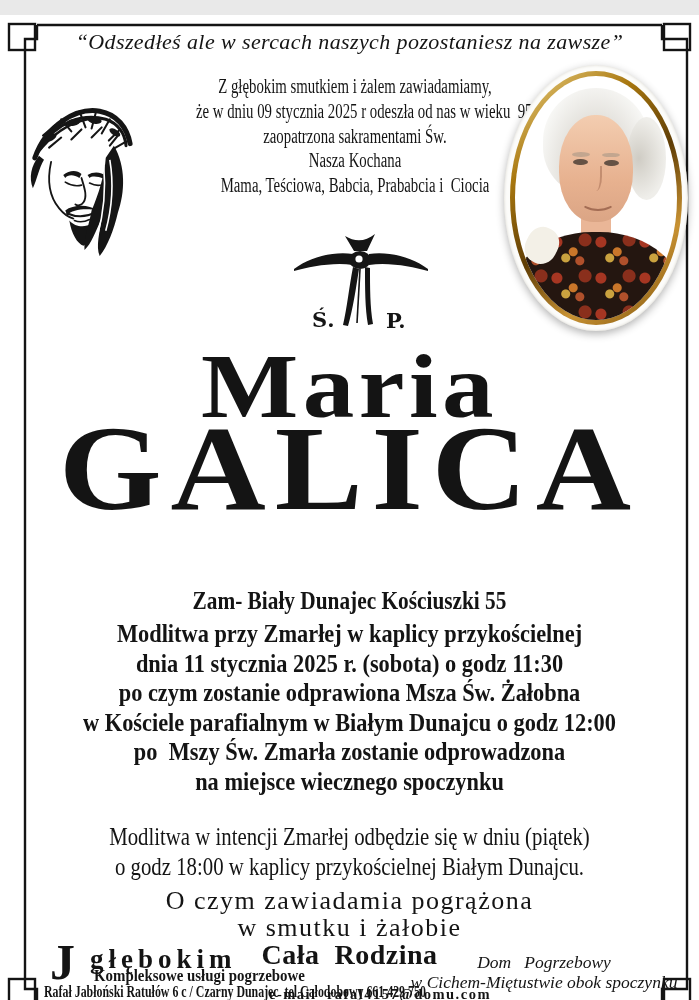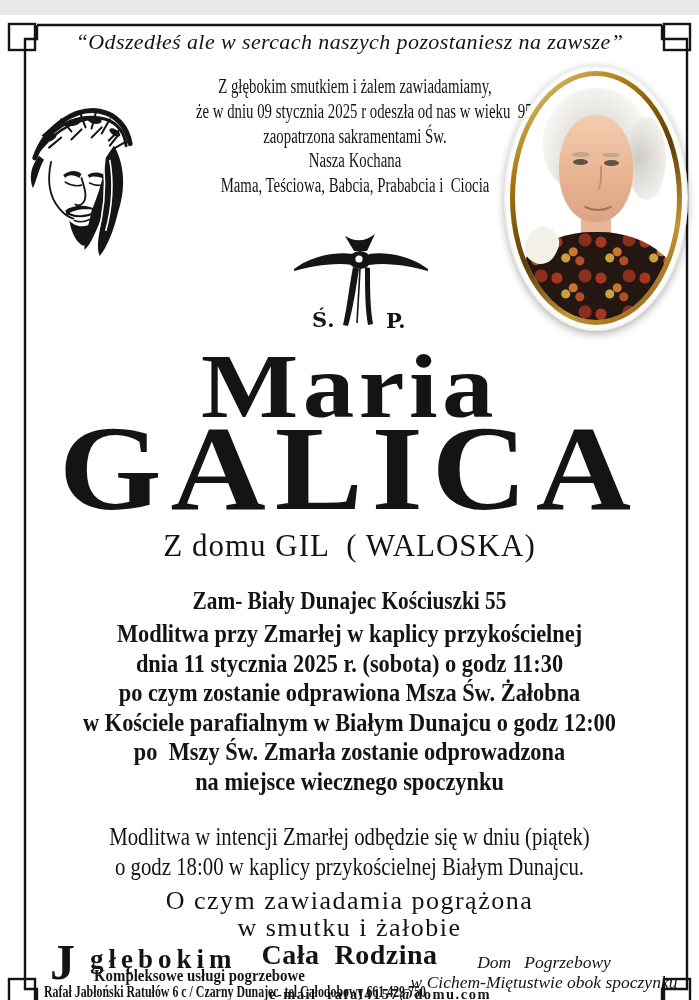--- a/index.html
+++ b/index.html
@@ -166,21 +166,20 @@
       <div class="eye r"></div>
       <div class="nose"></div>
       <div class="smile"></div>
       <div class="sweater"></div>
       <div class="collar"></div>
     </div>
   </div>
 
   <div class="abs ctr name-first">Maria</div>
   <div class="abs ctr name-last">GALICA</div>
-  <div class="abs ctr maiden nw">Z domu GIL  ( WALOSKA)</div>
   <div class="abs ctr address nw">Zam- Biały Dunajec Kościuszki 55</div>
 
   <div class="abs ctr service">
     <div>Modlitwa przy Zmarłej w kaplicy przykościelnej</div>
     <div>dnia 11 stycznia 2025 r. (sobota) o godz 11:30</div>
     <div>po czym zostanie odprawiona Msza Św. Żałobna</div>
     <div>w Kościele parafialnym w Białym Dunajcu o godz 12:00</div>
     <div>po  Mszy Św. Zmarła zostanie odprowadzona</div>
     <div>na miejsce wiecznego spoczynku</div>
   </div>

